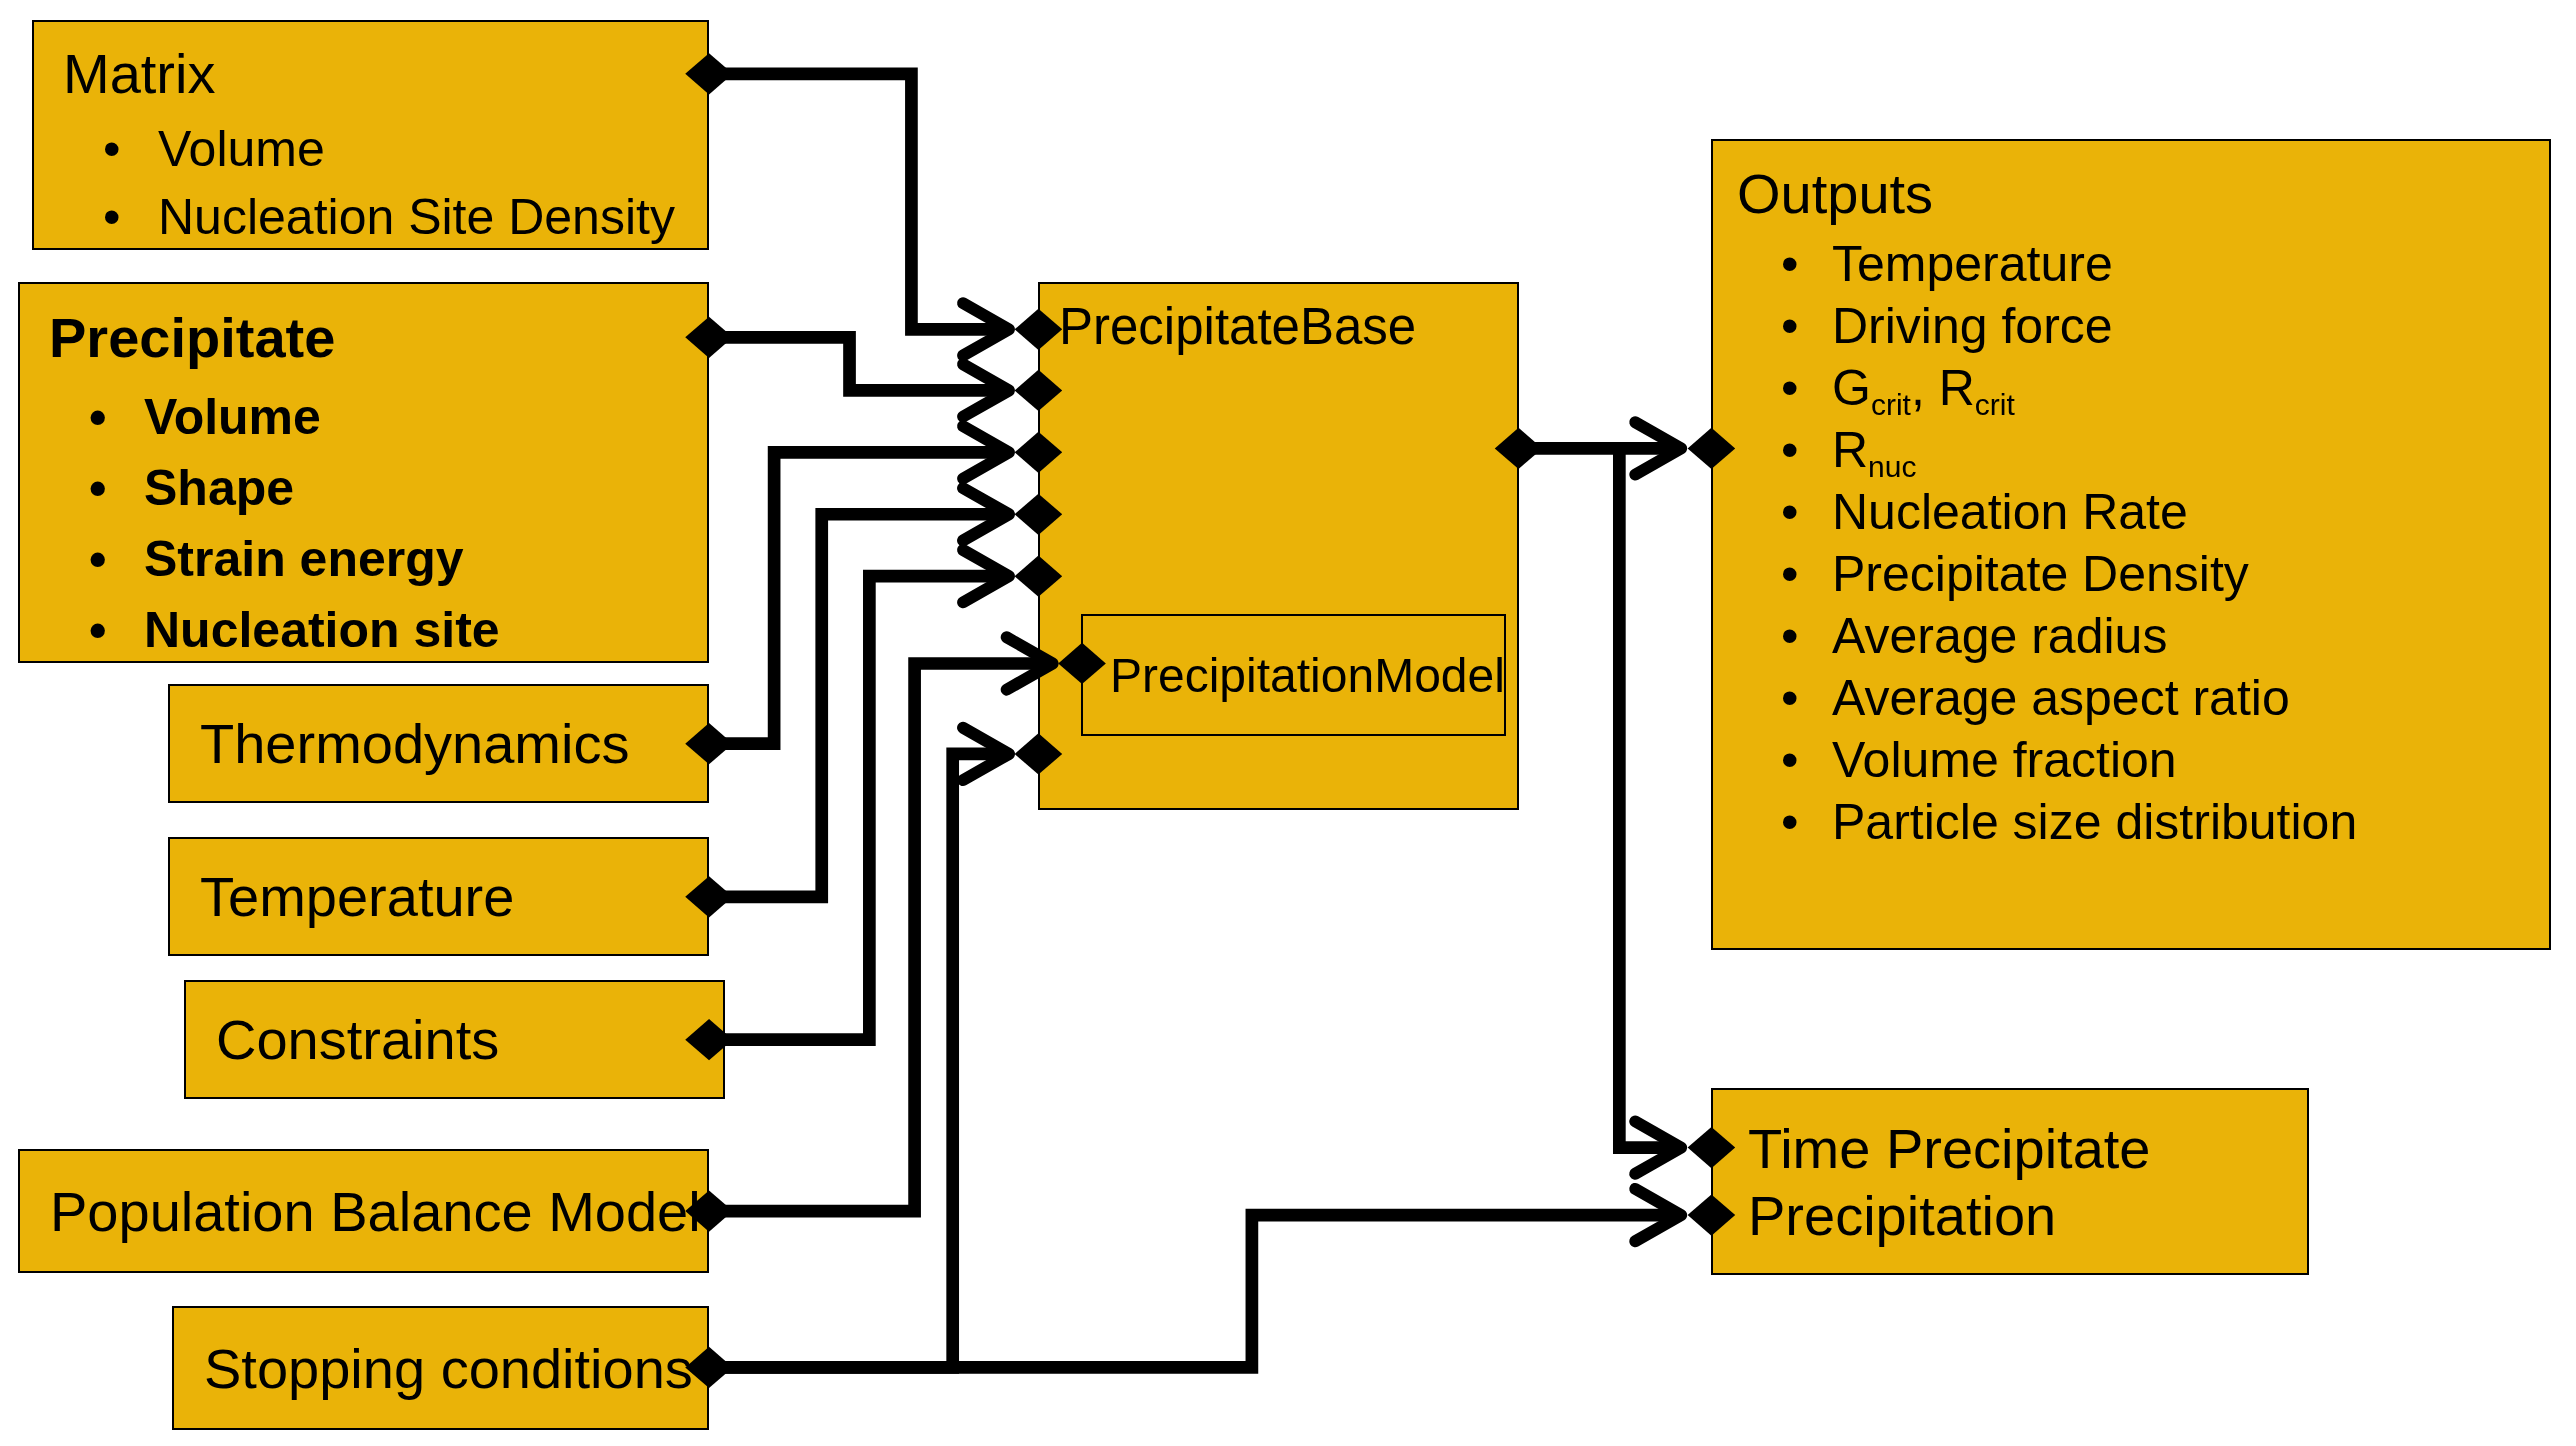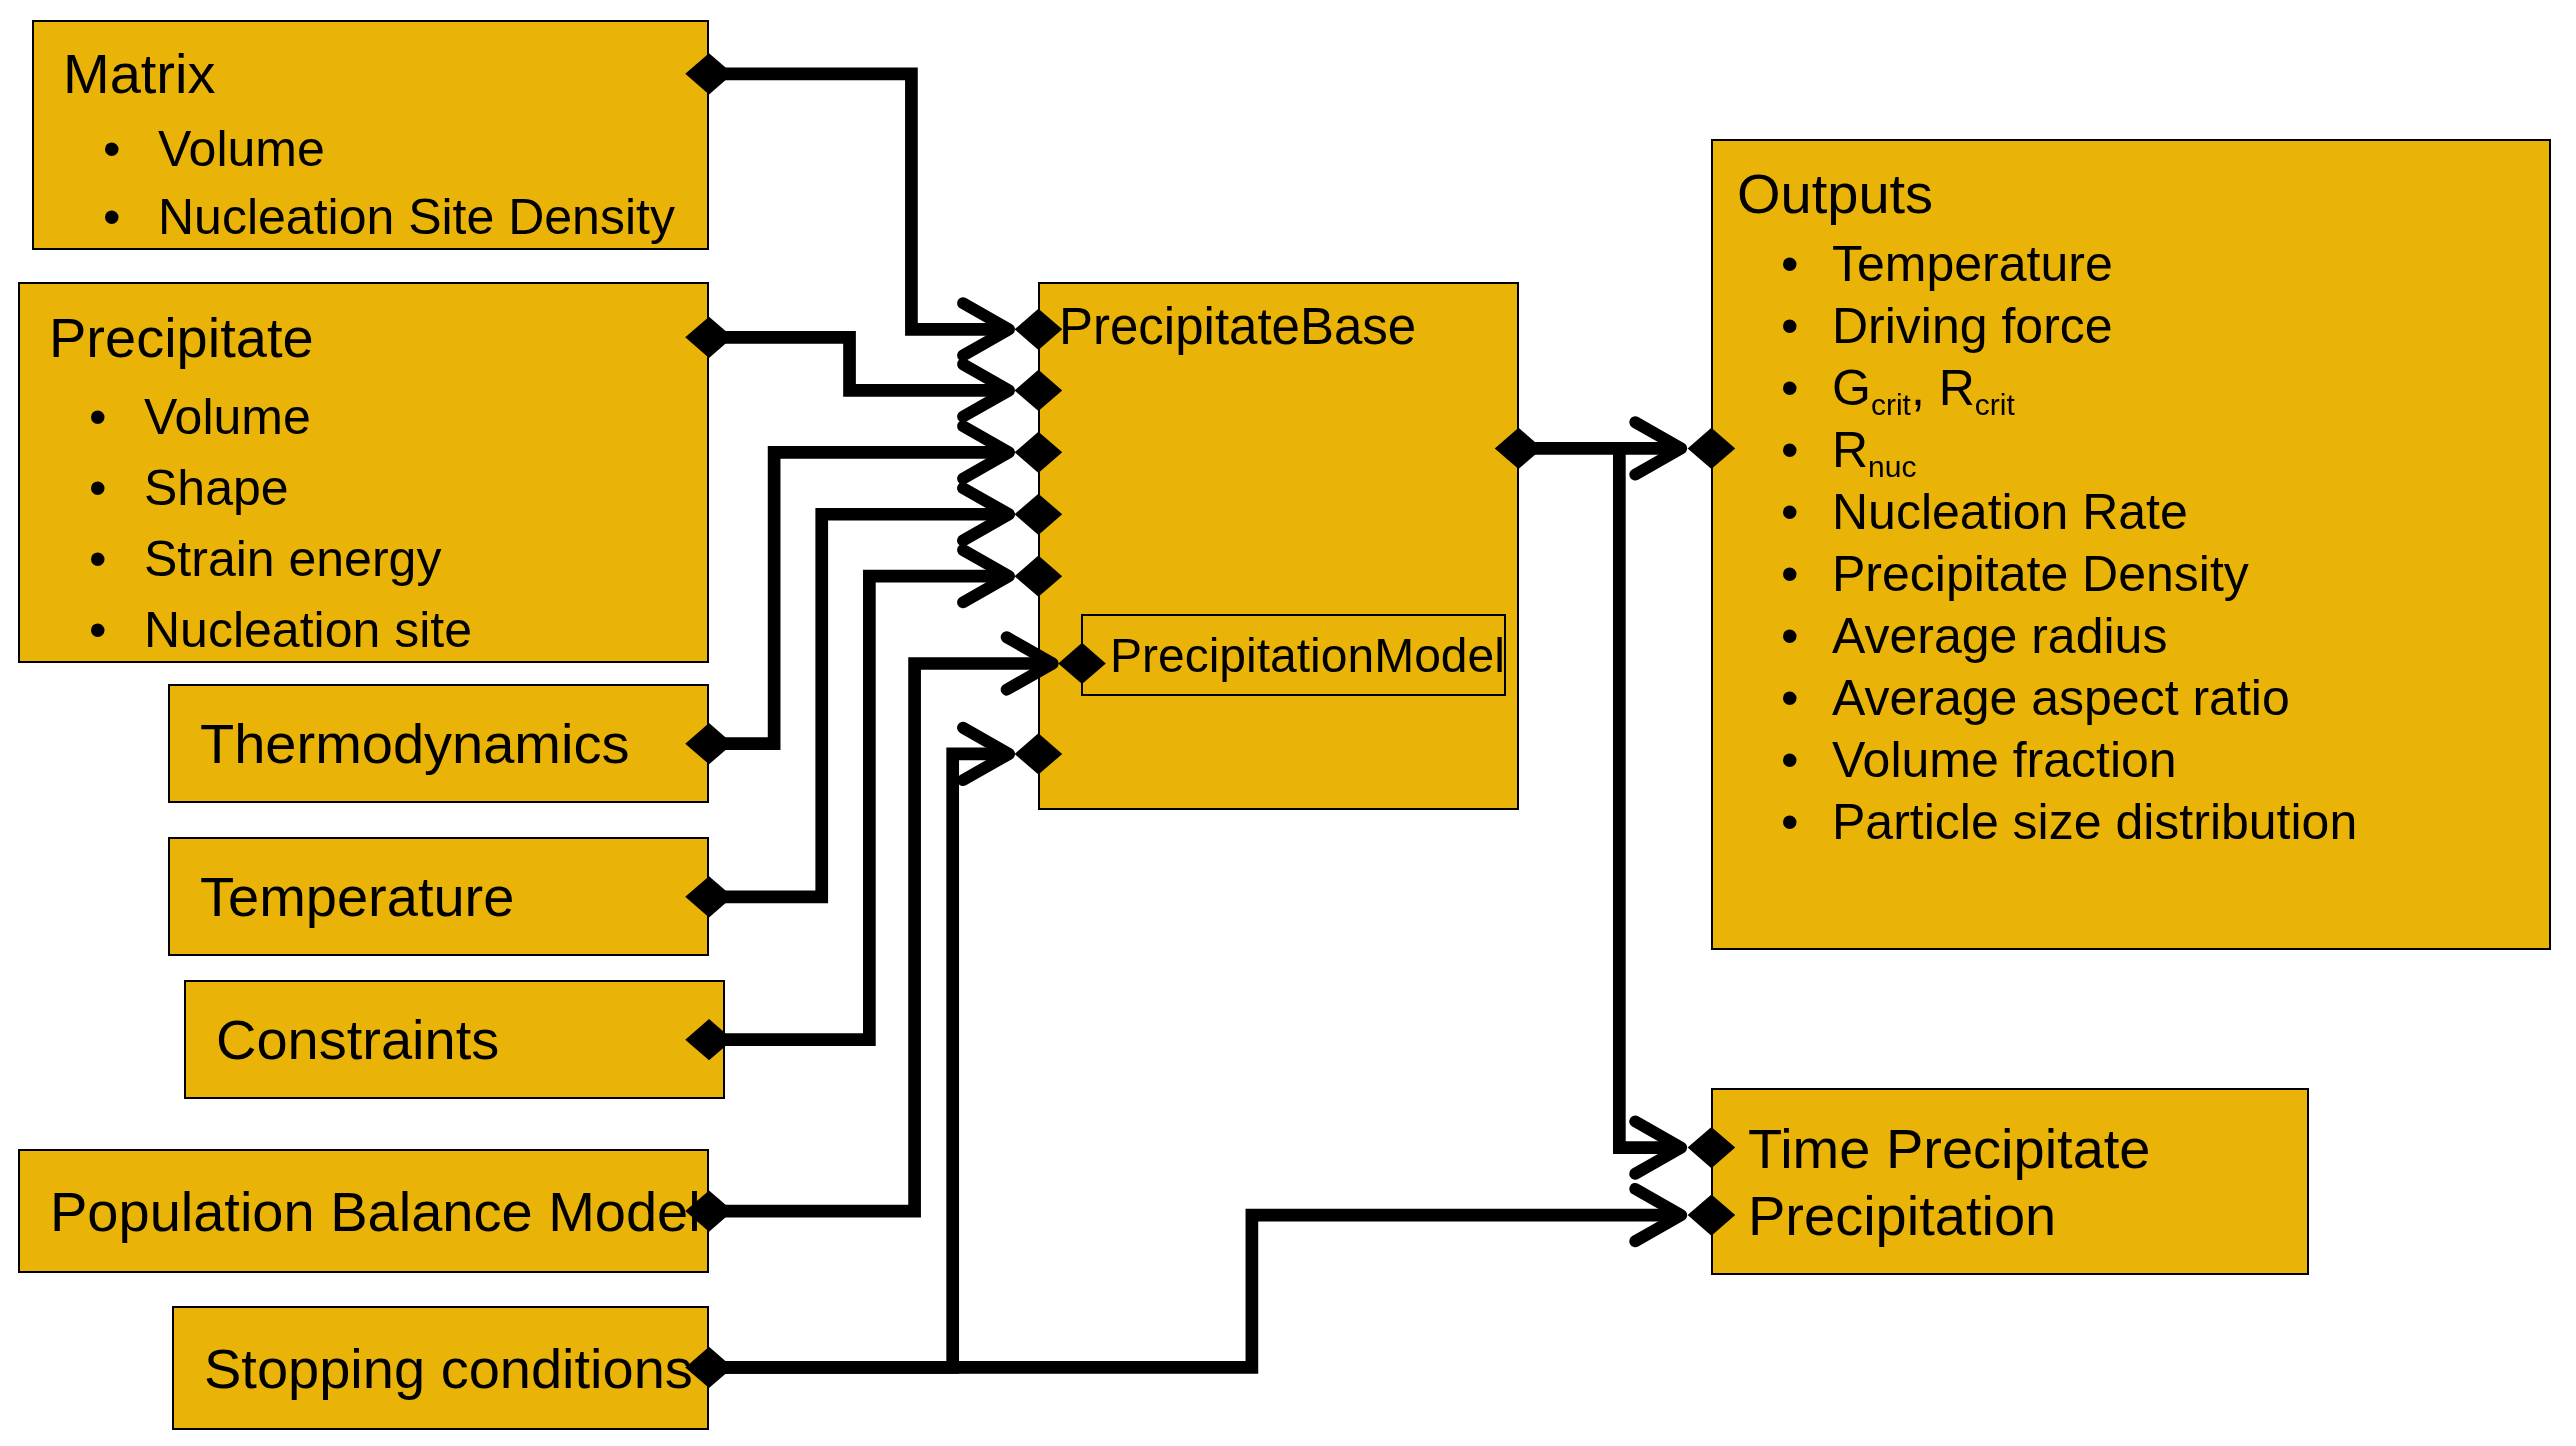--- a/index.html
+++ b/index.html
@@ -41,33 +41,33 @@
     line-height:68px;
     white-space:nowrap;
   }
   .bullets li::before{
     content:"\2022";
     position:absolute;
     left:40px;
   }
   
   #box-matrix{left:32px;top:20px;width:677px;height:230px;padding:16px 8px 0 29px;}
-  #box-precipitate{left:18px;top:282px;width:691px;height:381px;padding:17.5px 8px 0 29px;}
+  #box-precipitate{left:18px;top:282px;width:691px;height:381px;padding:17.5px 8px 0 29px;font-weight:bold;}
   #box-precipitate .bullets{margin-top:9.5px;}
   #box-precipitate .bullets li{line-height:71px;}
   
   #box-thermodynamics{left:168px;top:684px;width:541px;height:119px;}
   #box-temperature{left:168px;top:837px;width:541px;height:119px;}
   #box-constraints{left:168px;top:980px;width:541px;height:119px;margin-left:16px;}
   #box-pbm{left:18px;top:1149px;width:691px;height:124px;}
   #box-stopping{left:172px;top:1306px;width:537px;height:124px;}
   
   #box-precipitate-base{left:1038px;top:282px;width:481px;height:528px;padding:12.7px 0 0 19px;}
   #box-precipitate-base .box-title{font-size:51px;line-height:60px;}
-  #box-precipitation-model{left:1081px;top:614px;width:425px;height:82px;padding-left:27px;font-size:48px;}
+  #box-precipitation-model{left:1081px;top:614px;width:425px;height:122px;padding-left:27px;font-size:48px;}
   
   #box-outputs{left:1711px;top:139px;width:840px;height:811px;padding:16px 8px 0 24px;}
   #box-outputs .box-title{line-height:73px;}
   #box-outputs .bullets{margin-top:3.2px;}
   #box-outputs .bullets li{line-height:62px;padding-left:95px;}
   #box-outputs .bullets li::before{left:44px;}
   sub{font-size:0.6em;line-height:0;vertical-align:-0.32em;}
   
   #box-ttp{
     left:1711px;top:1088px;width:598px;height:187px;

